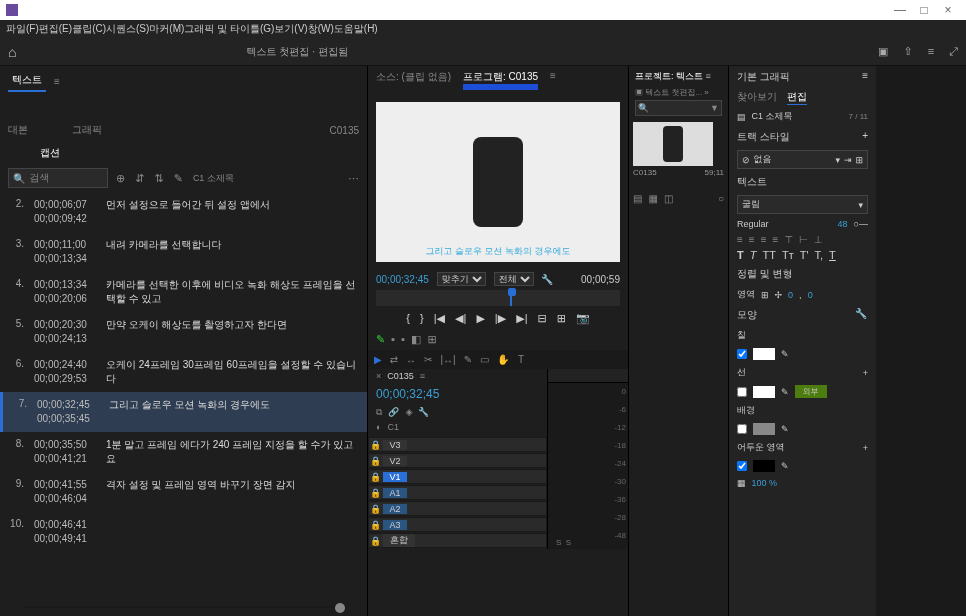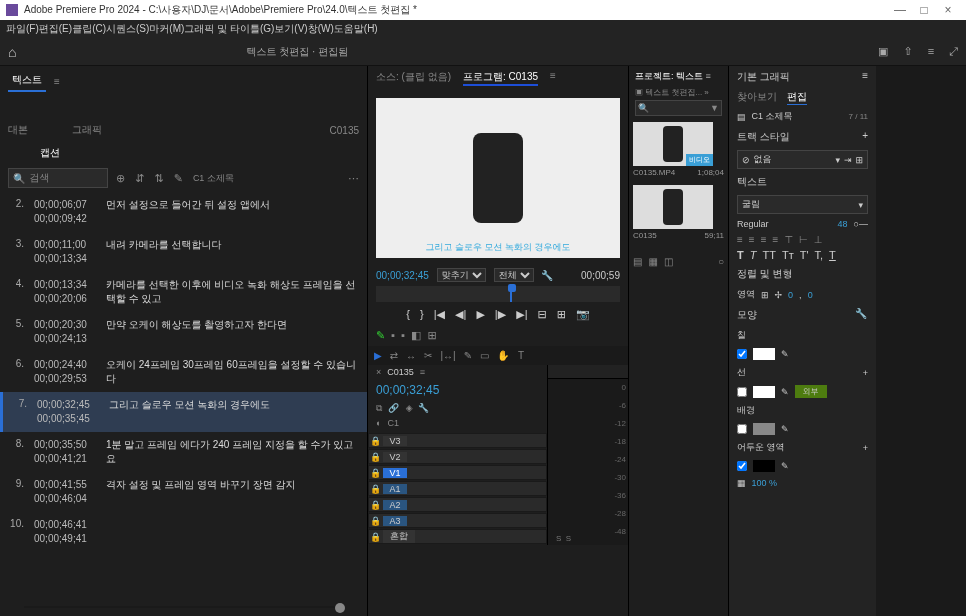--- a/index.html
+++ b/index.html
@@ -49,21 +49,21 @@
 .trow.selected { background: #2f3d52; border-left: 3px solid #2a6fd6; }
 .tnum { width: 14px; color: #aaa; text-align: right; }
 .ttime { width: 62px; color: #bbb; line-height: 1.4; }
 .ttext { flex: 1; color: #ddd; line-height: 1.4; }
 .slider-row { height: 18px; display: flex; align-items: center; justify-content: center; }
 .slider-row .track { width: 320px; height: 2px; background: #444; position: relative; }
 .slider-row .thumb { position: absolute; left: 310px; top: -4px; width: 10px; height: 10px; border-radius: 50%; background: #888; }
 
 
 .src-tabs { display: flex; gap: 12px; padding: 4px 8px; font-size: 10px; color: #888; }
-.src-tabs .active { color: #fff; border-bottom: 2px solid #1d4ed8; }
+.src-tabs .active { color: #fff; border-bottom: 6px solid #1d4ed8; }
 .viewer { margin: 8px; height: 160px; background: #eee; position: relative; display: flex; align-items: center; justify-content: center; }
 .viewer .phone { width: 50px; height: 90px; background: #222; border-radius: 8px; position: relative; }
 .viewer .cap { position: absolute; bottom: 4px; left: 0; right: 0; text-align: center; font-size: 9px; color: #3ad; }
 .tc-row { display: flex; align-items: center; gap: 8px; padding: 2px 8px; font-size: 10px; }
 .tc-row .tc { color: #3a9fd6; }
 .tc-row select { background: #2a2a2a; border: 1px solid #444; color: #ccc; font-size: 9px; }
 .scrub { height: 16px; margin: 2px 8px; background: #2a2a2a; position: relative; }
 .scrub .playhead { position: absolute; left: 55%; top: 0; width: 2px; height: 100%; background: #2a6fd6; }
 .scrub .handle { position: absolute; left: 54%; top: -2px; width: 8px; height: 8px; background: #2a6fd6; border-radius: 2px; }
 .transport { display: flex; gap: 10px; justify-content: center; padding: 4px; color: #ccc; font-size: 11px; }
@@ -112,21 +112,20 @@
 .swatch { width: 22px; height: 12px; background: #fff; display: inline-block; }
 .eg-prop { display: flex; align-items: center; gap: 6px; padding: 3px 8px; font-size: 9px; }
 .eg-prop input[type=checkbox] { width: 10px; height: 10px; }
 .blue-num { color: #3a9fd6; }
 </style>
 </head>
 <body>
 
 <div class="titlebar">
   <div class="icon"></div>
-  <span>Adobe Premiere Pro 2024 - C:\사용자\DJ\문서\Adobe\Premiere Pro\24.0\텍스트 첫편집 *</span>
   <div class="spacer"></div>
   <span class="winbtn">—</span>
   <span class="winbtn">□</span>
   <span class="winbtn">×</span>
 </div>
 
 <div class="menubar">
   <span>파일(F)</span>
   <span>편집(E)</span>
   <span>클립(C)</span>
@@ -368,30 +367,20 @@
       <span>»</span>
     </div>
     <div class="proj-search">
       <span>🔍</span>
       <span style="margin-left:auto">▼</span>
     </div>
     <div class="proj-items" id="projitems">
         <div class="proj-item">
           <div class="proj-thumb">
             <div class="phone2"></div>
-            <div class="badge">비디오</div>
-          </div>
-  <div class="proj-meta">
-            <span>C0135.MP4</span>
-            <span>1;08;04</span>
-          </div>
-        </div>
-        <div class="proj-item">
-          <div class="proj-thumb">
-            <div class="phone2"></div>
           </div>
   <div class="proj-meta">
             <span>C0135</span>
             <span>59;11</span>
           </div>
         </div>
       </div>
     <div class="proj-foot">
       <span>▤</span>
       <span>▦</span>

